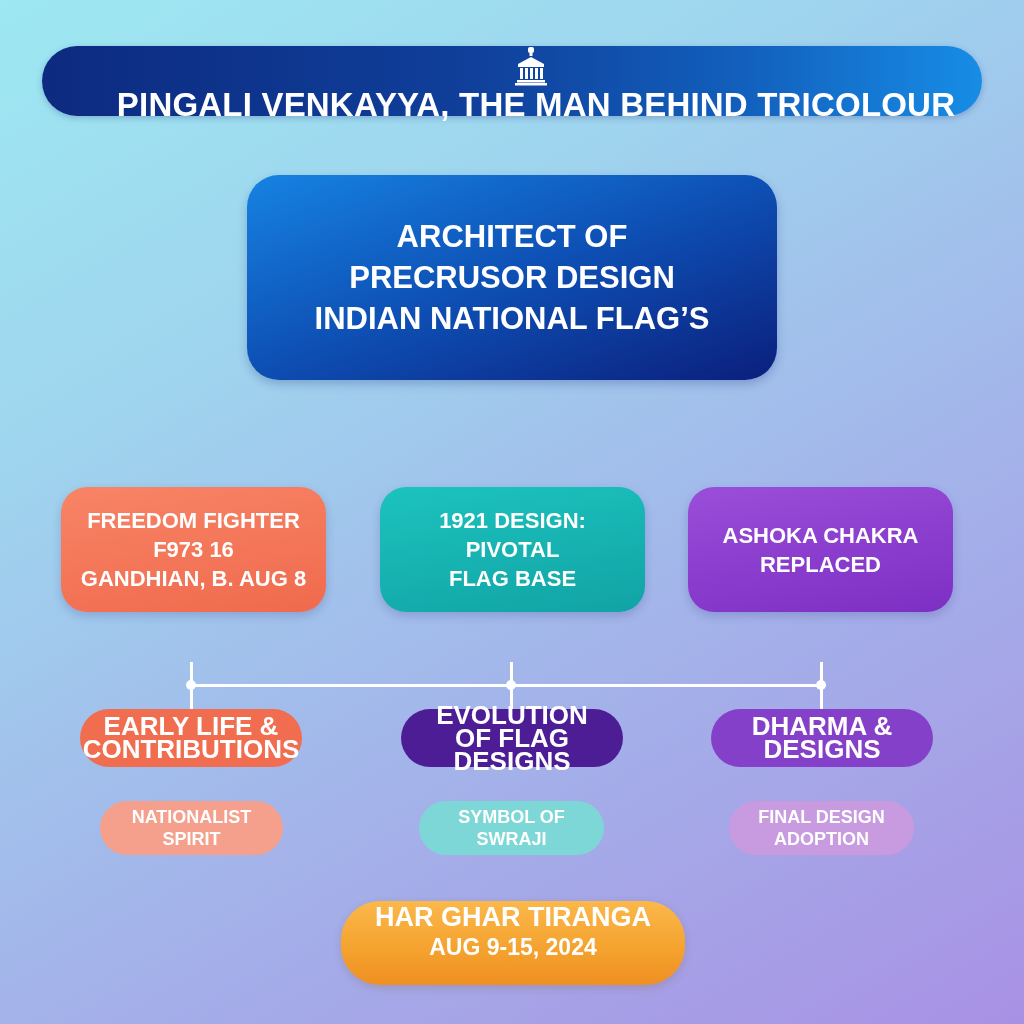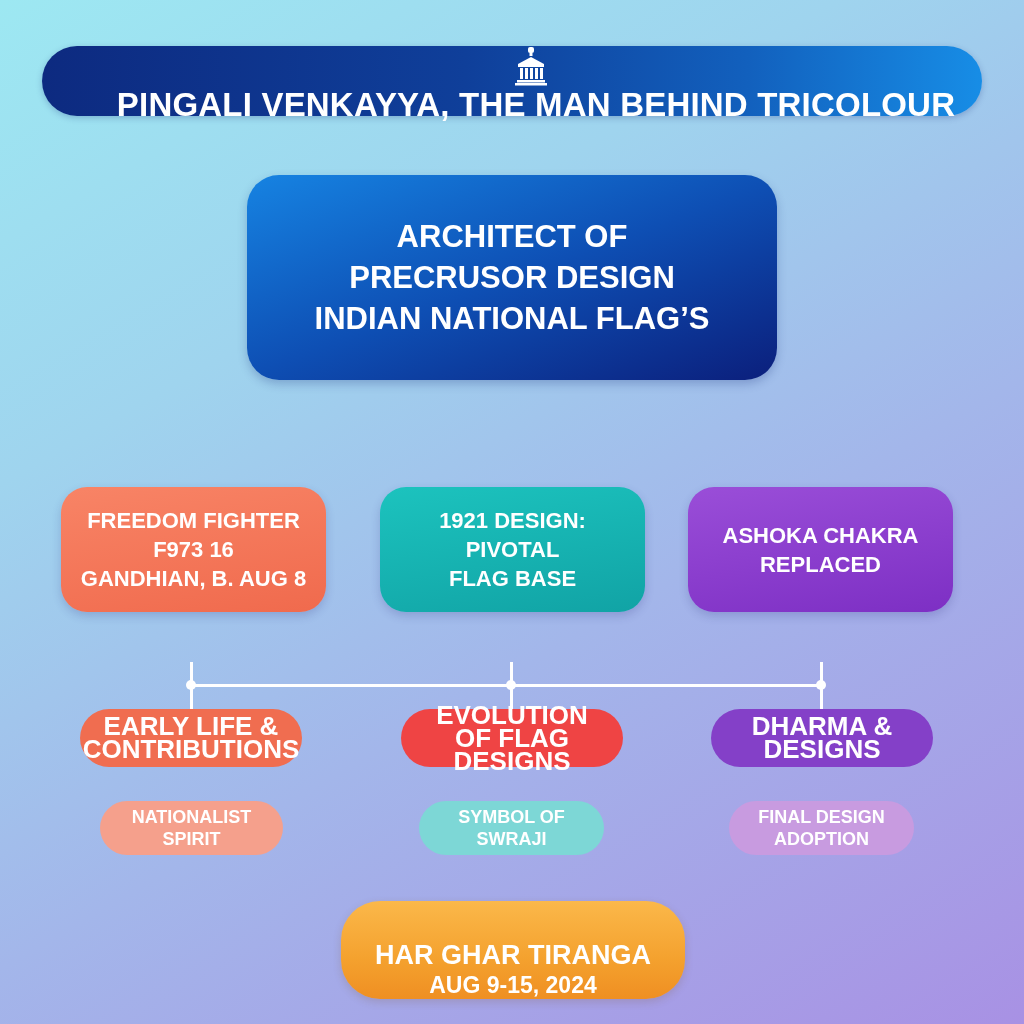--- a/index.html
+++ b/index.html
@@ -32,31 +32,31 @@
   .card span { font-size: 22px; line-height: 29px; text-align: center; display: block; }
   .card-1 { left: 61px; background: linear-gradient(170deg, #f88466 0%, #f06a4d 100%); }
   .card-2 { left: 380px; background: linear-gradient(170deg, #1cc3be 0%, #11a3a5 100%); }
   .card-3 { left: 688px; background: linear-gradient(170deg, #9a4ed8 0%, #7d2fc4 100%); }
   .pill {
     height: 58px; border-radius: 29px; display: flex; flex-direction: column;
     align-items: center; justify-content: center;
   }
   .pill span { font-size: 26px; line-height: 23px; text-align: center; display: block; }
   .sub-1 { left: 80px; top: 709px; width: 222px; background: #f06d50; }
-  .sub-2 { left: 401px; top: 709px; width: 222px; background: #ef4444; }
+  .sub-2 { left: 401px; top: 709px; width: 222px; background: #4c1d95; }
   .sub-3 { left: 711px; top: 709px; width: 222px; background: #8440c8; }
   .ter { top: 790px; height: 54px; margin-top: 11px; }
   .ter span { font-size: 18px; line-height: 22px; }
   .ter-1 { left: 100px; width: 183px; background: #f5a08c; }
   .ter-2 { left: 419px; width: 185px; background: #7dd7d6; }
   .ter-3 { left: 729px; width: 185px; background: #c89be0; }
   .footer-pill {
-    left: 341px; top: 901px; width: 344px; height: 98px; border-radius: 39px;
+    left: 341px; top: 901px; width: 344px; height: 84px; border-radius: 39px;
     background: linear-gradient(180deg, #fbb84a 0%, #f4a12e 60%, #ef8f22 100%);
-    display: flex; flex-direction: column; align-items: center; justify-content: flex-end;
+    display: flex; flex-direction: column; align-items: center; justify-content: flex-start;
     box-shadow: 0 3px 8px rgba(120,80,30,0.2);
   }
   .footer-pill .l1 { font-size: 27px; line-height: 32px; }
   .footer-pill .l2 { font-size: 23px; line-height: 28px; }
   .line { background: #ffffff; }
   .dot { width: 10px; height: 10px; border-radius: 50%; background: #fff; }
 </style>
 </head>
 <body>
 

